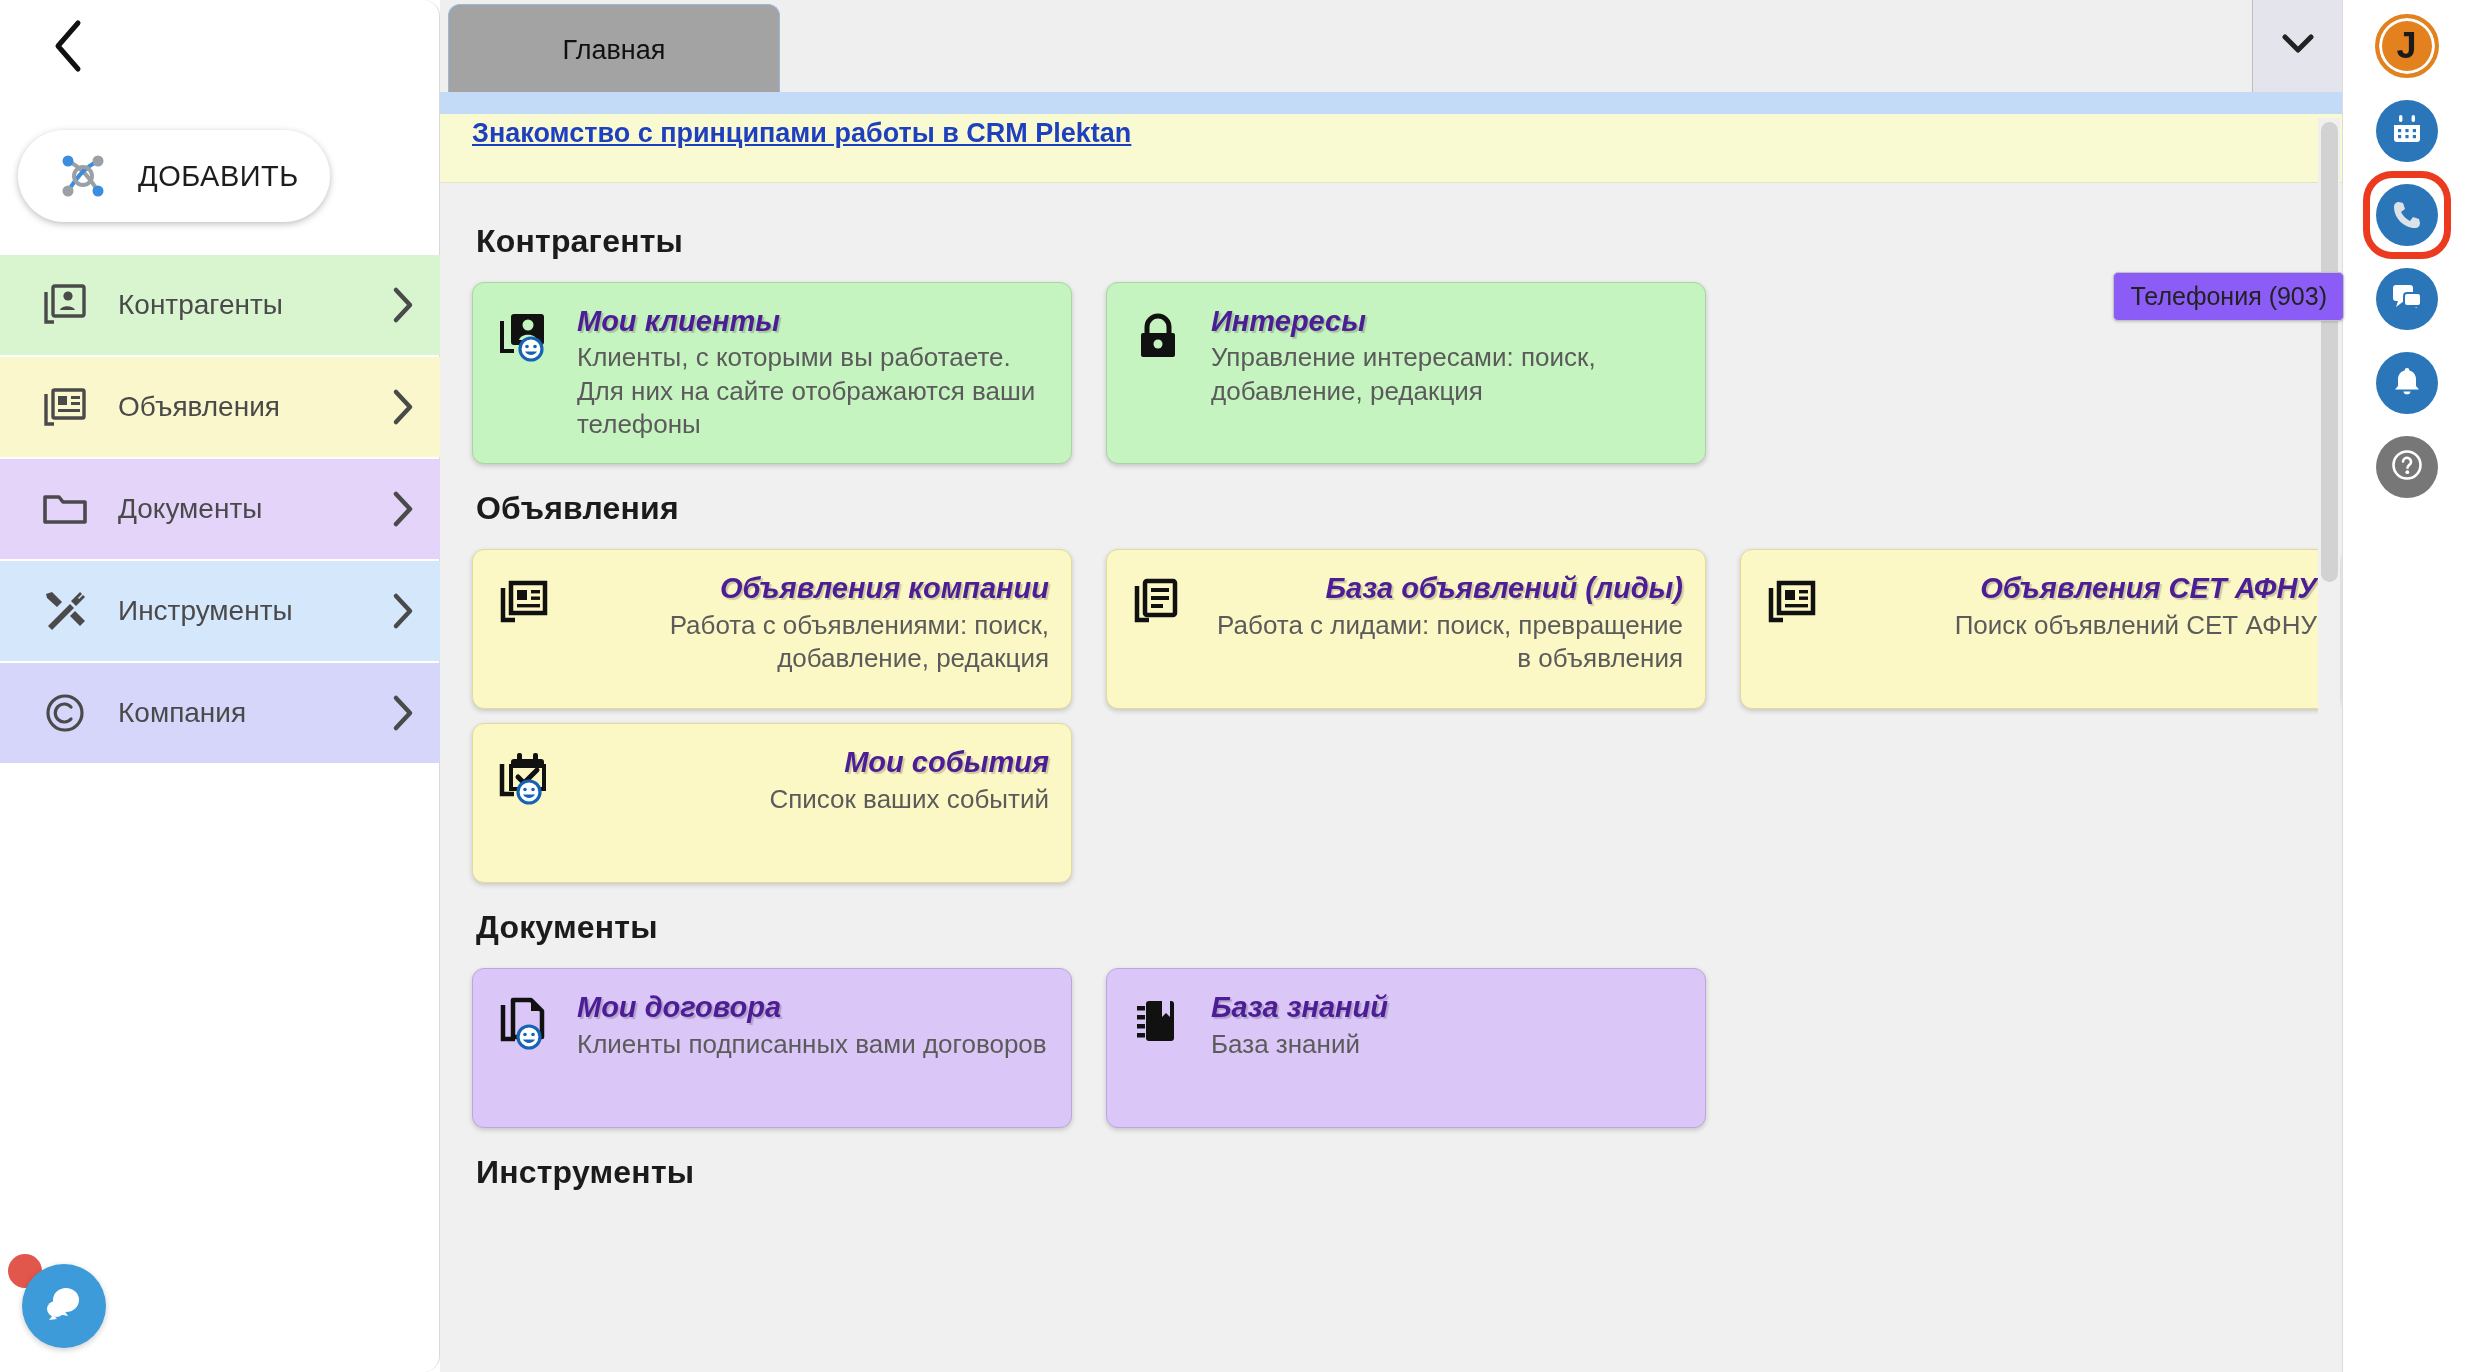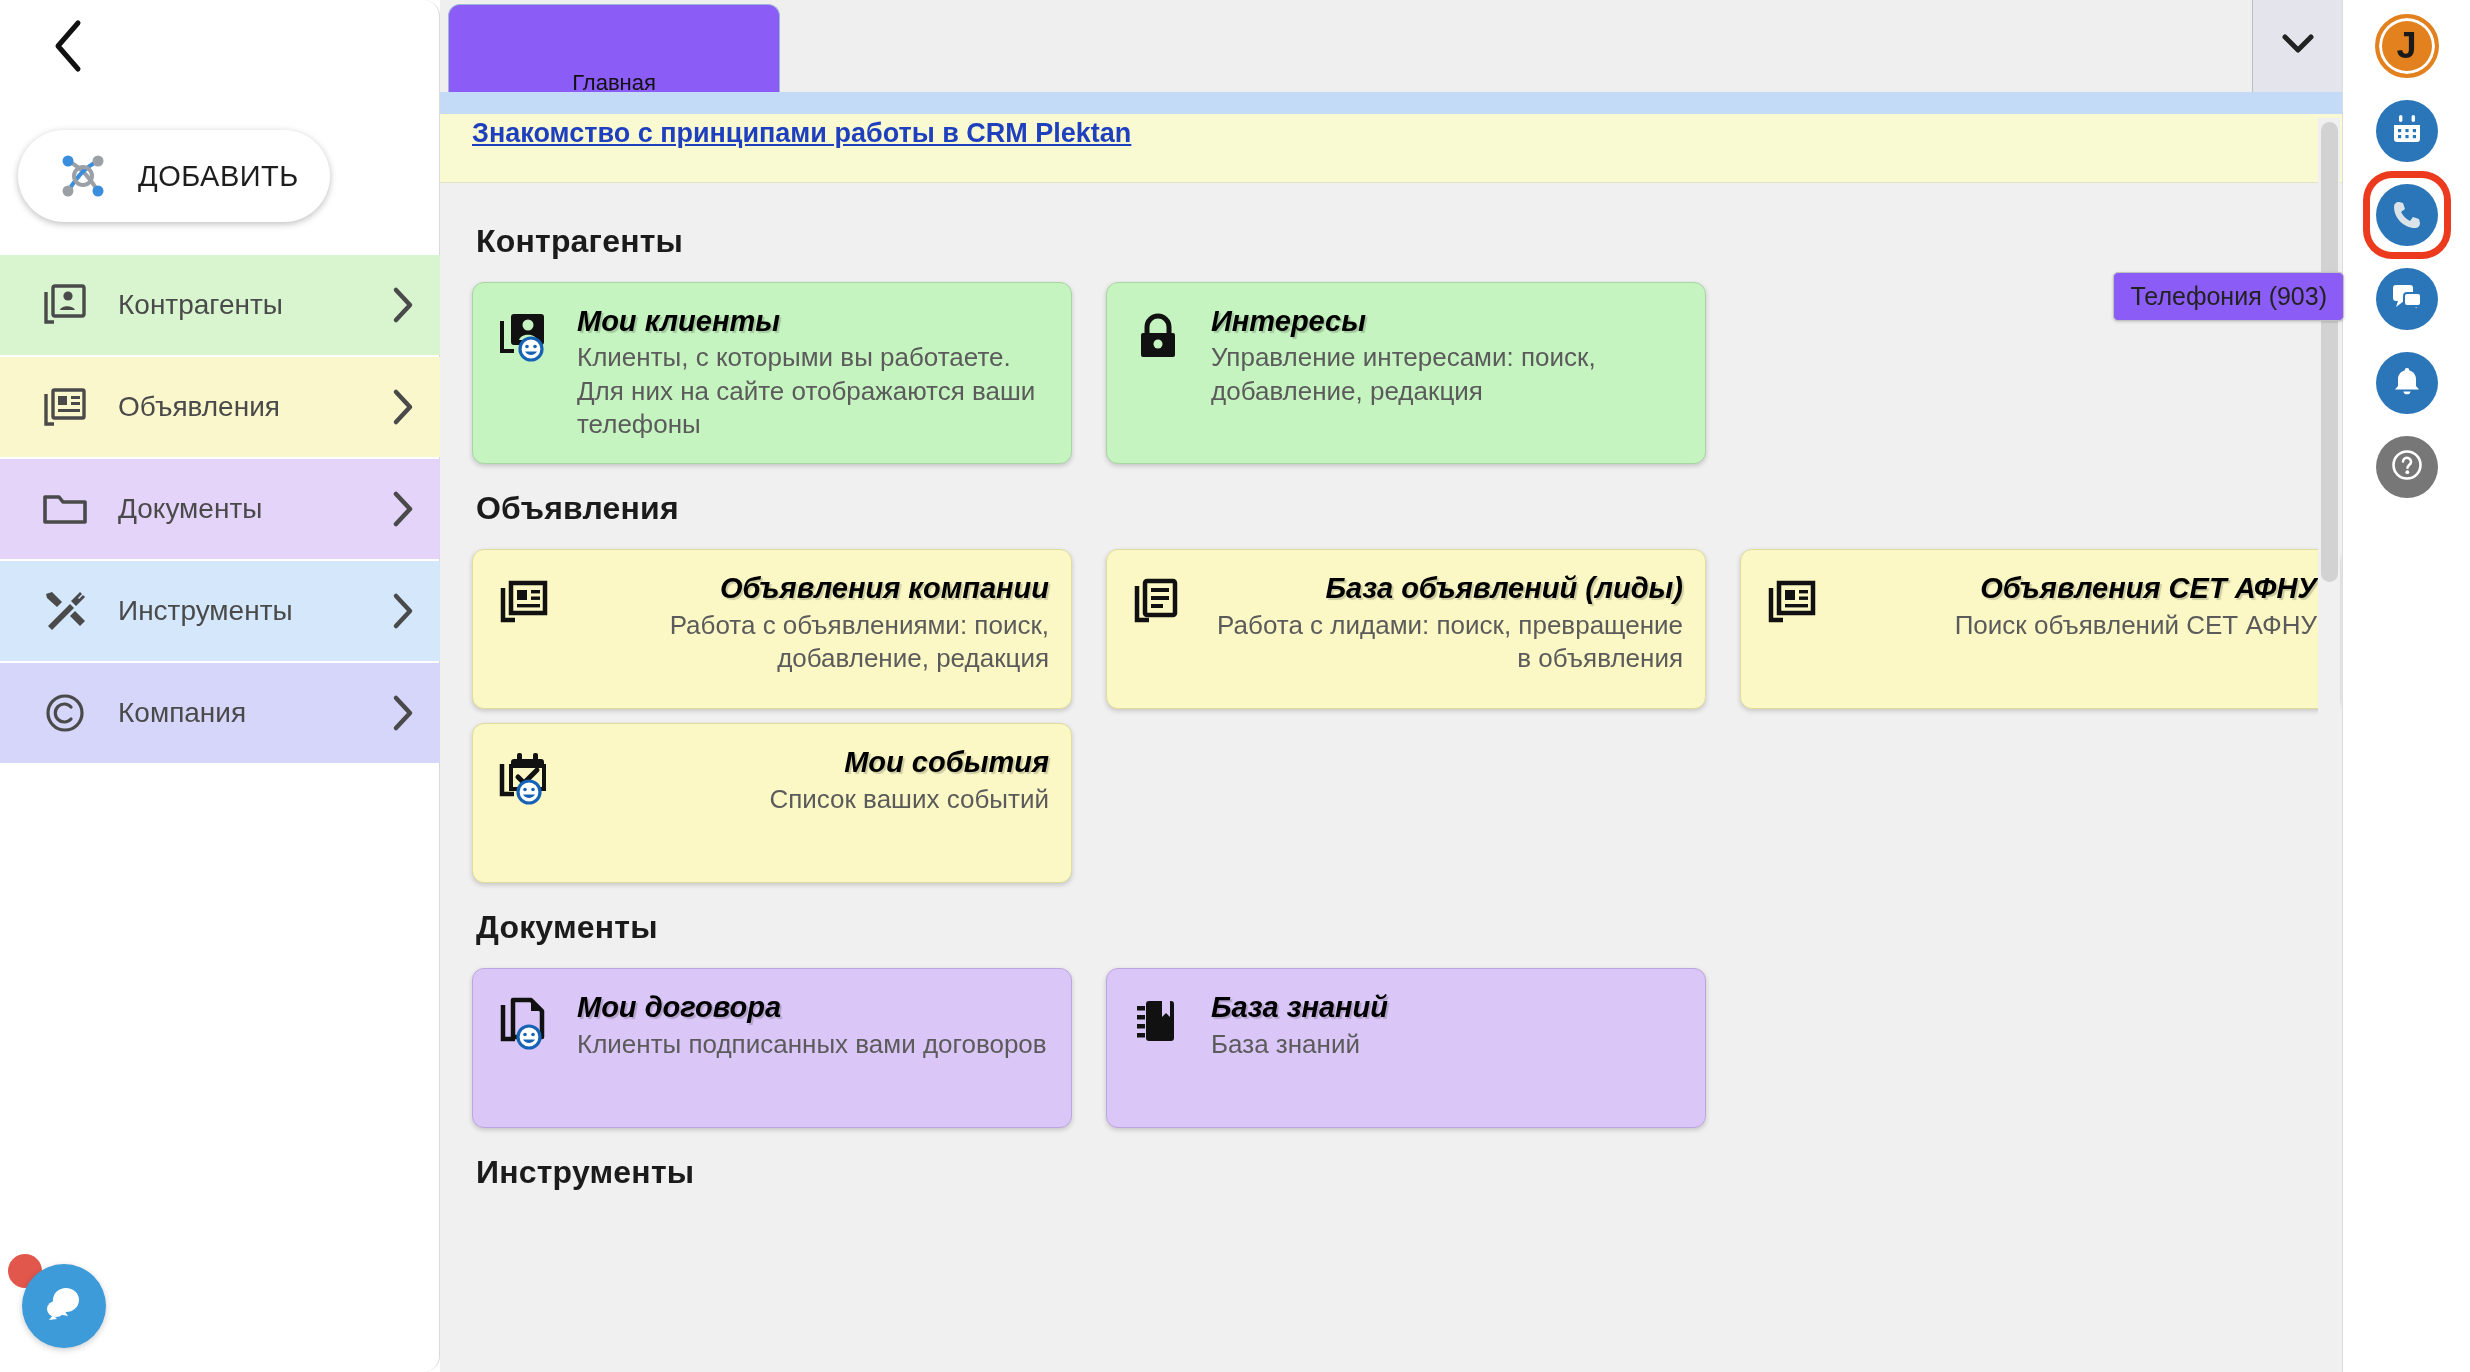--- a/index.html
+++ b/index.html
@@ -66,24 +66,24 @@
   
   .main { position: relative; flex: 1 1 auto; height: 1372px; background: #f0f0f0; overflow: hidden; }
 
   .tabstrip {
     position: relative; height: 96px; background: #efefef;
     border-bottom: 1px solid #c6c6c6;
   }
   .tab {
     position: absolute; left: 8px; top: 4px;
     height: 92px; min-width: 332px;
-    background: #8b5cf6; border: 1px solid #9ab7d8; border-bottom: none;
+    background: #a3a3a3; border: 1px solid #9ab7d8; border-bottom: none;
     border-radius: 12px 12px 0 0;
-    display: flex; align-items: flex-end; justify-content: center;
-    font-size: 22px; color: #111; cursor: pointer;
+    display: flex; align-items: center; justify-content: center;
+    font-size: 27px; color: #111; cursor: pointer;
   }
   .tab-overflow {
     position: absolute; right: 0; top: 0; width: 90px; height: 92px;
     background: #e4e4ec; border-left: 1px solid #bdbdbd;
     display: flex; align-items: center; justify-content: center; cursor: pointer;
   }
   .tab-underline {
     position: absolute; left: 0; right: 0; top: 92px; height: 22px; background: #c3dbf7;
   }
 
@@ -117,21 +117,21 @@
     display: flex; gap: 20px; cursor: pointer;
   }
   .card.green  { background: #c6f4c0; border-color: #a8d5a2; }
   .card.yellow { background: #fbf8c5; border-color: #dfdc9c; text-align: right; }
   .card.purple { background: #dac6f7; border-color: #bda6e0; }
 
   .card-ico { width: 62px; flex: 0 0 62px; padding-top: 2px; }
   .card-ico svg { display:block; }
   .card-body { flex: 1 1 auto; min-width: 0; }
   .card-title {
-    font-size: 29px; font-style: italic; font-weight: bold; color: #000000;
+    font-size: 29px; font-style: italic; font-weight: bold; color: #4c1d95;
     text-shadow: 2px 2px 1px rgba(0,0,0,.18);
     line-height: 1.12; margin-bottom: 4px;
   }
   .card-desc { font-size: 26px; color: #5b5b5b; line-height: 1.28; }
 
   
   .vscroll {
     position: absolute; right: 2px; top: 118px; width: 22px; height: 1254px;
     background: #f0f0f0;
   }

